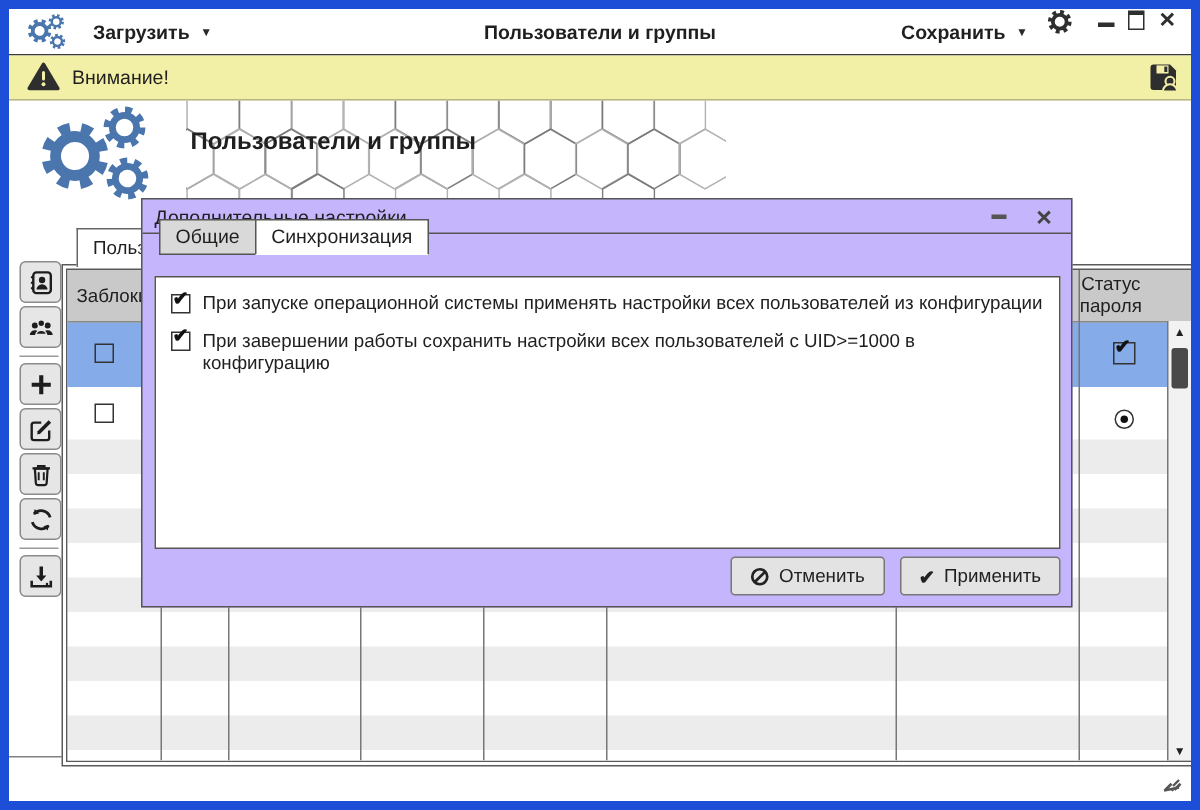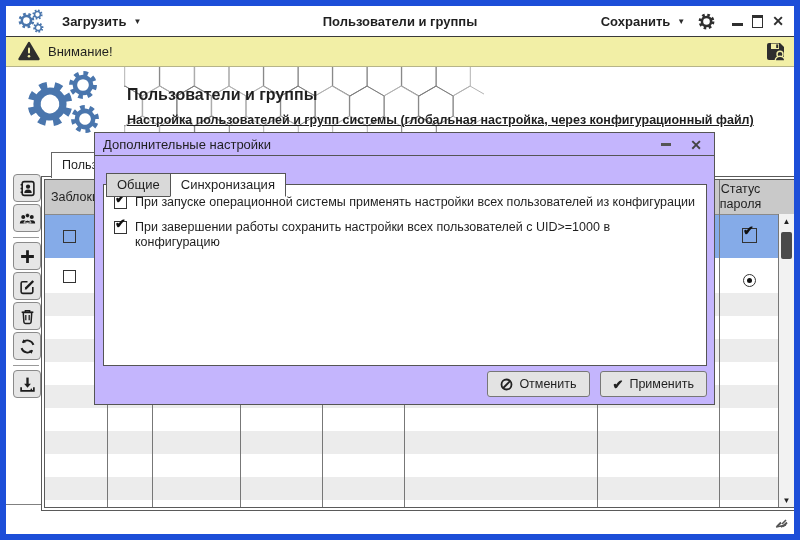--- a/index.html
+++ b/index.html
@@ -7,21 +7,21 @@
     border:6px solid #1d4ed8;background:#fff;overflow:hidden;
     font-family:"Liberation Sans",sans-serif;color:#1f1f1f;}
   
   .titlebar{position:absolute;left:0;top:0;right:0;height:30px;background:#fff;
     border-bottom:1px solid #3a3a3a;display:flex;align-items:center;}
   .tb-logo{position:absolute;left:12px;top:3px;width:28px;height:25px;color:#4a76ad;}
   .menu-label{position:absolute;left:56px;top:0;height:30px;display:flex;align-items:center;
     gap:7px;font-size:13px;font-weight:600;cursor:default;}
   .tb-title{position:absolute;left:0;right:0;top:0;height:30px;display:flex;align-items:center;
     justify-content:center;font-size:13px;font-weight:600;pointer-events:none;}
-  .tb-right{position:absolute;right:10px;top:0;height:30px;display:flex;align-items:center;gap:13px;}
+  .tb-right{position:absolute;right:10px;top:0;height:30px;display:flex;align-items:flex-start;gap:13px;}
   .dd-arrow{font-size:8px;color:#2a2a2a;}
   .win-btns{display:flex;align-items:center;gap:9px;margin-left:4px;}
   .win-min{width:11px;height:3px;background:#2f2f2f;margin-top:6px;}
   .win-max{width:9px;height:9px;border:1.5px solid #2f2f2f;border-top-width:3px;}
   .win-close{font-size:14px;font-weight:700;color:#2f2f2f;line-height:1;}
   .tb-gear{width:17px;height:17px;color:#2f2f2f;}
   
   .warnbar{position:absolute;left:0;top:31px;right:0;height:29px;background:#f2efa6;
     border-bottom:1px solid #b6b489;display:flex;align-items:center;}
   .warn-tri{position:absolute;left:12px;top:4px;}
@@ -68,21 +68,21 @@
   .vs-thumb{position:absolute;left:2px;right:2px;top:18px;height:27px;background:#4a4a4a;border-radius:2px;}
   
   .dialog{position:absolute;left:88px;top:126px;width:621px;height:273px;background:#c4b5fd;
     border:1px solid #555;z-index:50;box-sizing:border-box;}
   .dlg-title{position:absolute;left:0;top:0;right:0;height:23px;border-bottom:1px solid #555;
     display:flex;align-items:center;padding:0 8px;font-size:13px;box-sizing:border-box;}
   .dlg-ctl{position:absolute;top:0;height:23px;display:flex;align-items:center;justify-content:center;}
   .dlg-min{right:38px;width:20px;}
   .dlg-min i{display:block;width:10px;height:3px;background:#555;}
   .dlg-close{right:8px;width:20px;font-size:14px;font-weight:700;color:#444;}
-  .dlg-tabs{position:absolute;left:11px;top:40px;display:flex;z-index:2;text-align:right;}
+  .dlg-tabs{position:absolute;left:11px;top:13px;display:flex;z-index:2;text-align:right;}
   .dlg-tab{padding:3px 10px 4px;font-size:13px;border:1px solid #555;background:#d9d9d9;margin-right:-1px;}
   .dlg-tab.active{background:#fff;border-bottom:1px solid #fff;position:relative;z-index:3;}
   .dlg-body{position:absolute;left:8px;right:7px;top:51px;bottom:38px;border:1px solid #555;
     background:#fff;padding:10px 10px;box-sizing:border-box;}
   .opt{display:flex;align-items:flex-start;gap:8px;margin-bottom:10px;font-size:12.5px;line-height:15px;}
   .dlg-btns{position:absolute;right:7px;bottom:7px;display:flex;gap:10px;}
   .btn{height:24px;display:flex;align-items:center;gap:6px;padding:0 12px;background:#e3e3e3;
     border:1px solid #777;border-radius:3px;font-size:12.5px;}
   .btn .bicon{font-size:13px;font-weight:700;color:#222;line-height:1;}
   
@@ -183,21 +183,20 @@
           <use href="#hexagon" class="hexd" x="277" y="48" width="36" height="42"></use>
       </g>
     </svg>
   </div>
   <svg class="hdr-logo" viewBox="0 0 90 66">
     <use href="#gear" x="2" y="10" width="48" height="48" transform="rotate(12 26 34)"></use>
     <use href="#gear" x="44" y="0" width="30" height="30"></use>
     <use href="#gear" x="46" y="34" width="30" height="30" transform="rotate(20 61 49)"></use>
   </svg>
   <div class="hdr-title">Пользователи и группы</div>
-  <div class="hdr-sub">Настройка пользователей и групп системы (глобальная настройка, через конфигурационный файл)</div>
 
   <div class="main-tab">Пользователи</div>
 
   <div class="side-btn" style="top:168px">
     <svg viewBox="0 0 16 16">
       <rect x="3" y="1.5" width="11" height="13" rx="2" fill="none" stroke="#1d1d1d" stroke-width="1.5"></rect>
       <path d="M1.5 4.5 h2 M1.5 8 h2 M1.5 11.5 h2" stroke="#1d1d1d" stroke-width="1.3"></path>
       <circle cx="8.5" cy="6.3" r="2" fill="#1d1d1d"></circle>
       <path d="M5 12.3 a3.5 3.3 0 0 1 7 0 Z" fill="#1d1d1d"></path>
     </svg>

